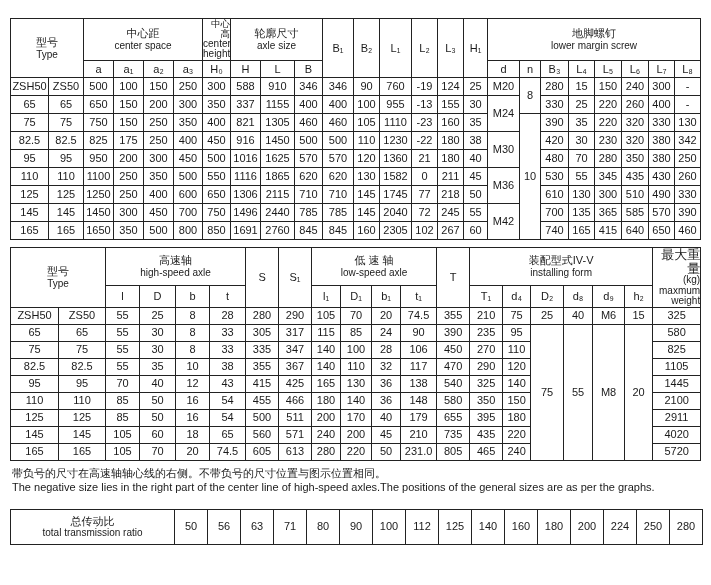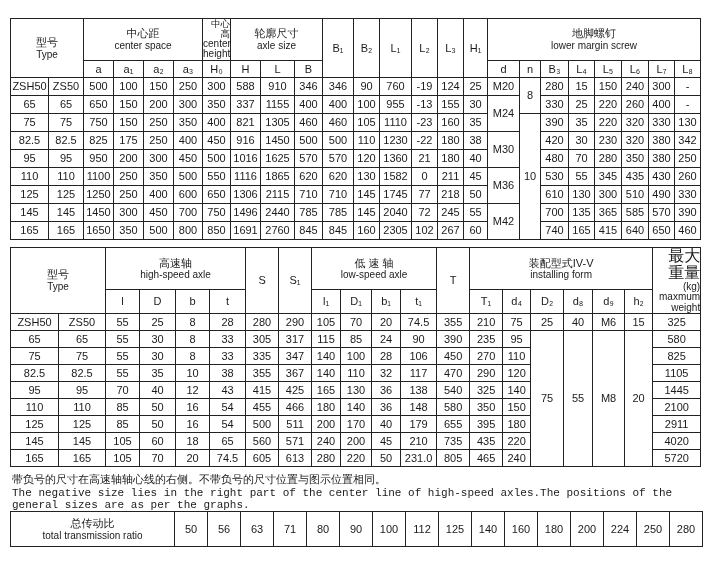--- a/index.html
+++ b/index.html
@@ -14,21 +14,21 @@
   .t1 thead tr.r1 th{height:33px;}
   .t1 thead tr.r2 th{height:16px;}
   .t1 tbody td{height:17px;}
   .t2 thead tr.r1 th{height:31px;}
   .t2 thead tr.r2 th{height:17px;}
   .t2 tbody td{height:16px;}
   .t3 th,.t3 td{height:34px;}
   .zh{font-size:11px;}
   .en{font-size:10px;}
   .wrap{white-space:normal;line-height:1.05;text-align:right;}
-  .note{margin:5px 2px 0 2px;font-family:Liberation Mono, monospace;}
+  .note{margin:5px 2px 16px 2px;}
   .note .zh{display:block;font-size:11px;}
   .note .en{display:block;font-size:11px;}
   .section-title{margin:7px 0 6px 0;font-size:17px;font-weight:bold;letter-spacing:0;}
   .section-title .sp{display:inline-block;width:16px;}
   .t3 th.lbl{white-space:normal;line-height:1.1;}
 </style>
 </head>
 <body>
 
 <div class="page">
@@ -373,21 +373,21 @@
         <th colspan="4">
           <div class="zh">低 速 轴</div>
           <div class="en">low-speed axle</div>
         </th>
         <th rowspan="2">T</th>
         <th colspan="6">
           <div class="zh">装配型式IV-V</div>
           <div class="en">installing form</div>
         </th>
         <th rowspan="2">
-          <div class="zh wrap" style="font-size:16px">最大重量</div>
+          <div class="zh wrap" style="font-size:13px">最大重量</div>
           <div class="en wrap">(kg)</div>
           <div class="en wrap">maxmum weight</div>
         </th>
       </tr>
       <tr class="r2">
         <th>l</th>
         <th>D</th>
         <th>b</th>
         <th>t</th>
         <th>l₁</th>

